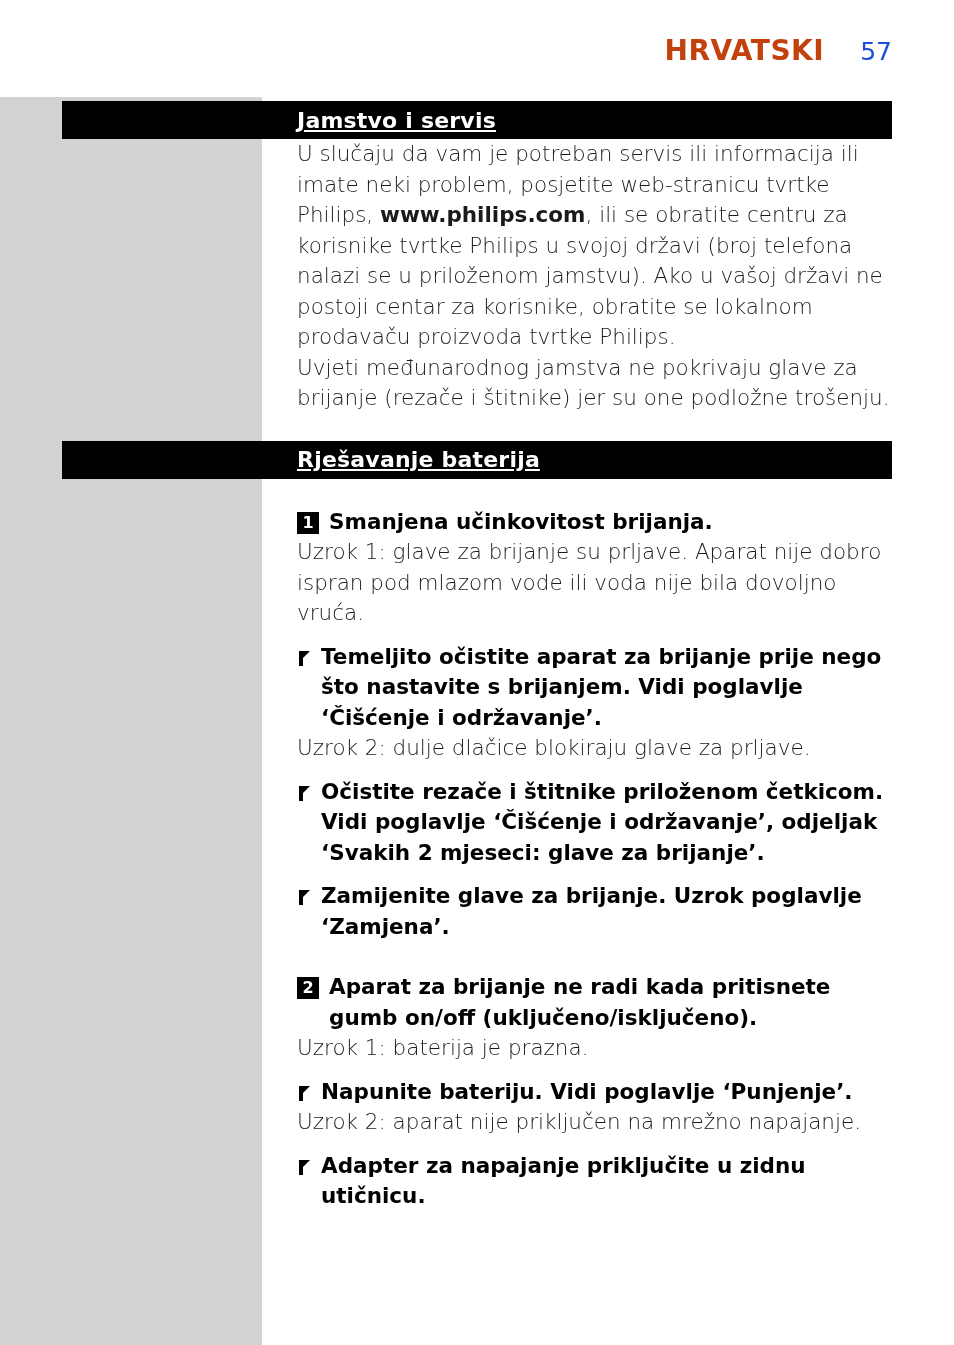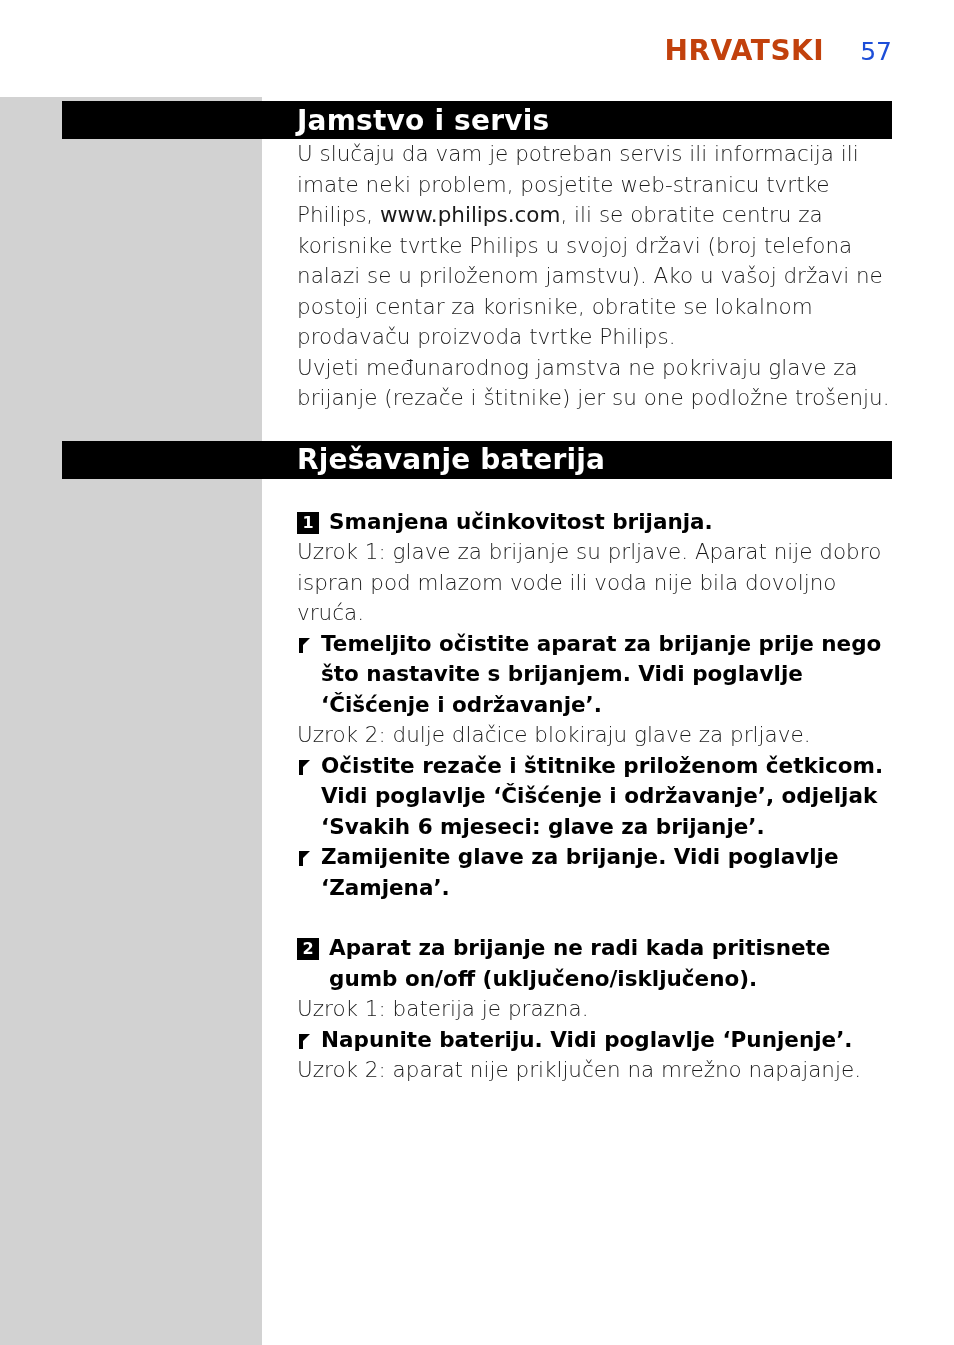--- a/index.html
+++ b/index.html
@@ -60,47 +60,48 @@
   .section-bar {
     background: #000000;
     color: #ffffff;
     height: 38px;
     display: flex;
     align-items: center;
     box-sizing: border-box;
   }
   .section-bar .bar-text {
     margin-left: 235px;
-    font-size: 28px;
+    font-size: 22px;
     font-weight: bold;
     letter-spacing: 0.2px;
+    text-decoration: underline;
   }
   .body-col {
     margin-left: 235px;
     width: 595px;
   }
   p.para {
     margin: 0;
     font-size: 21.5px;
     line-height: 30.5px;
     color: #1a1a1a;
     font-weight: 350;
   }
   .gap-top-18 { margin-top: 19px; }
   .gap-top-26 { margin-top: 28px; }
-  .gap-top-12 { }
+  .gap-top-12 { margin-top: 13px; }
   .gap-top-8 { margin-top: 10px; }
   .sub-head {
     margin: 0;
     font-size: 22px;
     font-weight: bold;
     color: #000;
     line-height: 30px;
   }
-  .bold { font-weight: normal; text-align: center; }
+  .bold { font-weight: bold; text-align: center; }
   
   .num-item {
     display: flex;
     align-items: flex-start;
     gap: 10px;
   }
   .num-box {
     display: inline-block;
     background: #000;
     color: #fff;
@@ -197,39 +198,43 @@
 
       <div class="bullet-item gap-top-12">
         <span class="bullet-glyph"></span>
         <span class="bullet-text">Temeljito očistite aparat za brijanje prije nego što nastavite s brijanjem. Vidi poglavlje ‘Čišćenje i održavanje’.</span>
       </div>
 
       <p class="para gap-top-8">Uzrok 2: dulje dlačice blokiraju glave za prljave.</p>
 
       <div class="bullet-item gap-top-12">
         <span class="bullet-glyph"></span>
-        <span class="bullet-text">Očistite rezače i štitnike priloženom četkicom. Vidi poglavlje ‘Čišćenje i održavanje’, odjeljak ‘Svakih 6 mjeseci: glave za brijanje’.</span>
-      </div>
-
-
-      <div class="bullet-item gap-top-12">
-        <span class="bullet-glyph"></span>
-        <span class="bullet-text">Zamijenite glave za brijanje. Vidi poglavlje ‘Zamjena’.</span>
+        <span class="bullet-text">Očistite rezače i štitnike priloženom četkicom. Vidi poglavlje ‘Čišćenje i održavanje’, odjeljak ‘Svakih 2 mjeseci: glave za brijanje’.</span>
+      </div>
+
+
+      <div class="bullet-item gap-top-12">
+        <span class="bullet-glyph"></span>
+        <span class="bullet-text">Zamijenite glave za brijanje. Uzrok poglavlje ‘Zamjena’.</span>
       </div>
 
       <div class="num-item section2-spacer">
         <span class="num-box">2</span>
         <span class="num-text">Aparat za brijanje ne radi kada pritisnete gumb on/off (uključeno/isključeno).</span>
       </div>
 
       <p class="para gap-top-8">Uzrok 1: baterija je prazna.</p>
 
       <div class="bullet-item gap-top-12">
         <span class="bullet-glyph"></span>
         <span class="bullet-text">Napunite bateriju. Vidi poglavlje ‘Punjenje’.</span>
       </div>
 
       <p class="para gap-top-8">Uzrok 2: aparat nije priključen na mrežno napajanje.</p>
 
+      <div class="bullet-item gap-top-12">
+        <span class="bullet-glyph"></span>
+        <span class="bullet-text">Adapter za napajanje priključite u zidnu utičnicu.</span>
+      </div>
 
     </div>
   </div>
 </div>
 
 </body></html>

